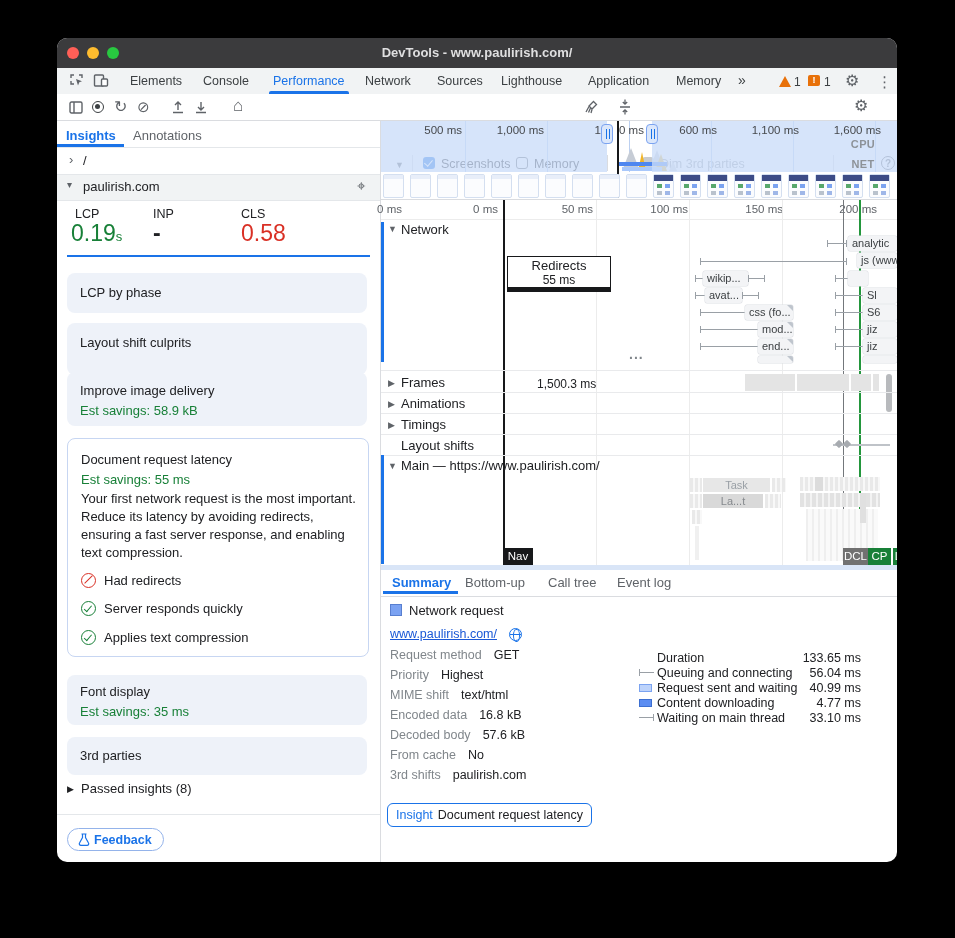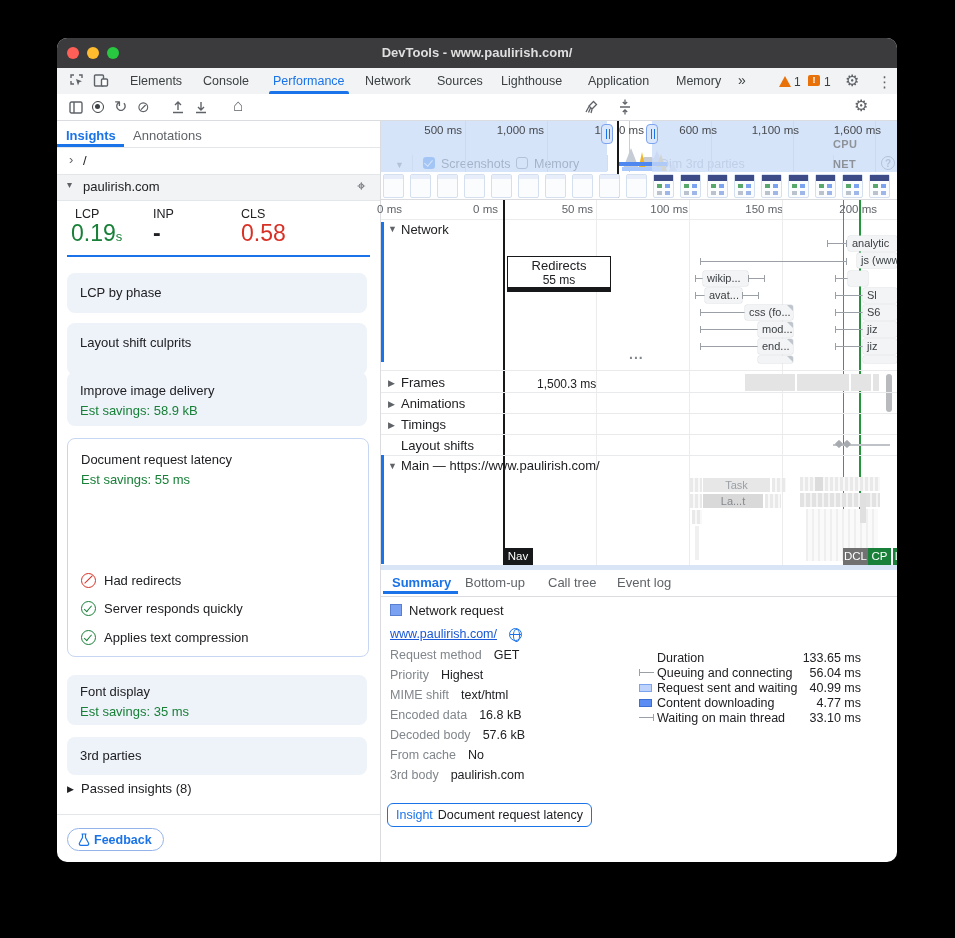--- a/index.html
+++ b/index.html
@@ -40,21 +40,21 @@
   .chk{position:absolute;width:15px;height:15px;border-radius:50%;box-sizing:border-box}
   .chk.fail{border:1.6px solid #d93025}
   .chk.fail::after{content:"";position:absolute;left:0.5px;top:5px;width:11px;border-top:1.6px solid #d93025;transform:rotate(-45deg)}
   .chk.pass{border:1.6px solid #188038}
   .chk.pass::after{content:"";position:absolute;left:3.6px;top:2.2px;width:3.4px;height:6.5px;border-right:1.7px solid #188038;border-bottom:1.7px solid #188038;transform:rotate(40deg)}
   .chk-label{position:absolute;font-size:13px;color:#202124}
   #feedback-btn{position:absolute;left:10px;top:790px;width:97px;height:23px;border:1px solid #94b3ea;border-radius:12px;box-sizing:border-box;background:#fff}
   
   .mm-grid{position:absolute;top:83px;width:1px;height:51px;background:#bcd0f0}
   .mm-label{position:absolute;top:86px;font-size:11.5px;color:#46494d;text-align:right;white-space:nowrap}
-  .mm-side{position:absolute;top:100px;left:776px;width:60px;font-size:11px;font-weight:bold;color:#8d9298;text-align:left;letter-spacing:.4px}
+  .mm-side{position:absolute;top:100px;left:776px;width:60px;font-size:11px;font-weight:bold;color:#8d9298;text-align:center;letter-spacing:.4px}
   .mm-overlay{position:absolute;top:83px;height:51px;background:rgba(203,221,249,.78)}
   .mm-handle{position:absolute;top:86px;width:12px;height:20px;background:#dbe7fb;border:1px solid #7ba3f0;border-radius:4px;box-sizing:border-box}
   .mm-handle::after{content:"";position:absolute;left:3.5px;top:4px;width:2px;height:10px;border-left:1.2px solid #1a73e8;border-right:1.2px solid #1a73e8}
   .tri{position:absolute;width:0;height:0}
   .thumb{position:absolute;top:136px;width:21px;height:24px;background:#fbfcfe;border:1px solid #d4dff0;border-radius:2px;box-sizing:border-box}
   .thumb.pale::before{content:"";position:absolute;left:0;top:0;right:0;height:4px;background:#e8eef9}
   .thumb.dark::before{content:"";position:absolute;left:0;top:0;right:0;height:6px;background:#3d4c86}
   .thumb.dark::after{content:"";position:absolute;left:3px;top:9px;width:5px;height:4px;background:#58a86c;box-shadow:8px 0 0 #7ba3f0,0 7px 0 #b9c2cd,8px 7px 0 #9fb7e8}
   
   .fr-label{position:absolute;top:165px;font-size:11.5px;color:#5f6368;text-align:right;white-space:nowrap}
@@ -207,20 +207,21 @@
     <span class="card-title" style="top:12px">Layout shift culprits</span>
   </div>
   <div class="card" style="top:334px;height:54px">
     <span class="card-title" style="top:11px">Improve image delivery</span>
     <span class="savings" style="top:31px">Est savings: 58.9 kB</span>
   </div>
 
   <div class="card" style="top:400px;height:217px;background:#fff;border:1px solid #c7d6f2">
     <span class="card-title" style="top:13px">Document request latency</span>
     <span class="savings" style="top:33px">Est savings: 55 ms</span>
+    <div class="abs" style="left:13px;top:51px;width:276px;font-size:13px;line-height:18px;color:#202124">Your first network request is the most important. Reduce its latency by avoiding redirects, ensuring a fast server response, and enabling text compression.</div>
     <span class="chk fail" style="left:13px;top:134px"></span>
     <span class="chk-label" style="left:36px;top:134px">Had redirects</span>
     <span class="chk pass" style="left:13px;top:162px"></span>
     <span class="chk-label" style="left:36px;top:162px">Server responds quickly</span>
     <span class="chk pass" style="left:13px;top:191px"></span>
     <span class="chk-label" style="left:36px;top:191px">Applies text compression</span>
   </div>
 
   <div class="card" style="top:637px;height:50px">
     <span class="card-title" style="top:9px">Font display</span>
@@ -419,21 +420,21 @@
   <span class="abs" style="left:352px;top:565px;font-size:13px">Network request</span>
   <a class="dlink abs" style="left:333px;top:589px" href="#">www.paulirish.com/</a>
   <span class="globe" style="left:452px;top:590px"></span>
 
   <div class="frow" style="top:610px"><span class="flabel">Request method</span><span class="fvalue">GET</span></div>
   <div class="frow" style="top:630px"><span class="flabel">Priority</span><span class="fvalue">Highest</span></div>
   <div class="frow" style="top:650px"><span class="flabel">MIME shift</span><span class="fvalue">text/html</span></div>
   <div class="frow" style="top:670px"><span class="flabel">Encoded data</span><span class="fvalue">16.8 kB</span></div>
   <div class="frow" style="top:690px"><span class="flabel">Decoded body</span><span class="fvalue">57.6 kB</span></div>
   <div class="frow" style="top:710px"><span class="flabel">From cache</span><span class="fvalue">No</span></div>
-  <div class="frow" style="top:730px"><span class="flabel">3rd body</span><span class="fvalue">paulirish.com</span></div>
+  <div class="frow" style="top:730px"><span class="flabel">3rd shifts</span><span class="fvalue">paulirish.com</span></div>
 
   <span class="trow-label" style="top:613px">Duration</span>
   <span class="trow-value" style="top:613px">133.65 ms</span>
   <span class="wh" style="left:582px;top:631px;width:14px;border-right:none"></span>
   <span class="trow-label" style="top:628px">Queuing and connecting</span>
   <span class="trow-value" style="top:628px">56.04 ms</span>
   <span class="abs" style="left:582px;top:646px;width:13px;height:8px;background:#bdd3fb;border:1px solid #7ba3f0;box-sizing:border-box"></span>
   <span class="trow-label" style="top:643px">Request sent and waiting</span>
   <span class="trow-value" style="top:643px">40.99 ms</span>
   <span class="abs" style="left:582px;top:661px;width:13px;height:8px;background:#5b8df2;border:1px solid #3c6fd1;box-sizing:border-box"></span>

